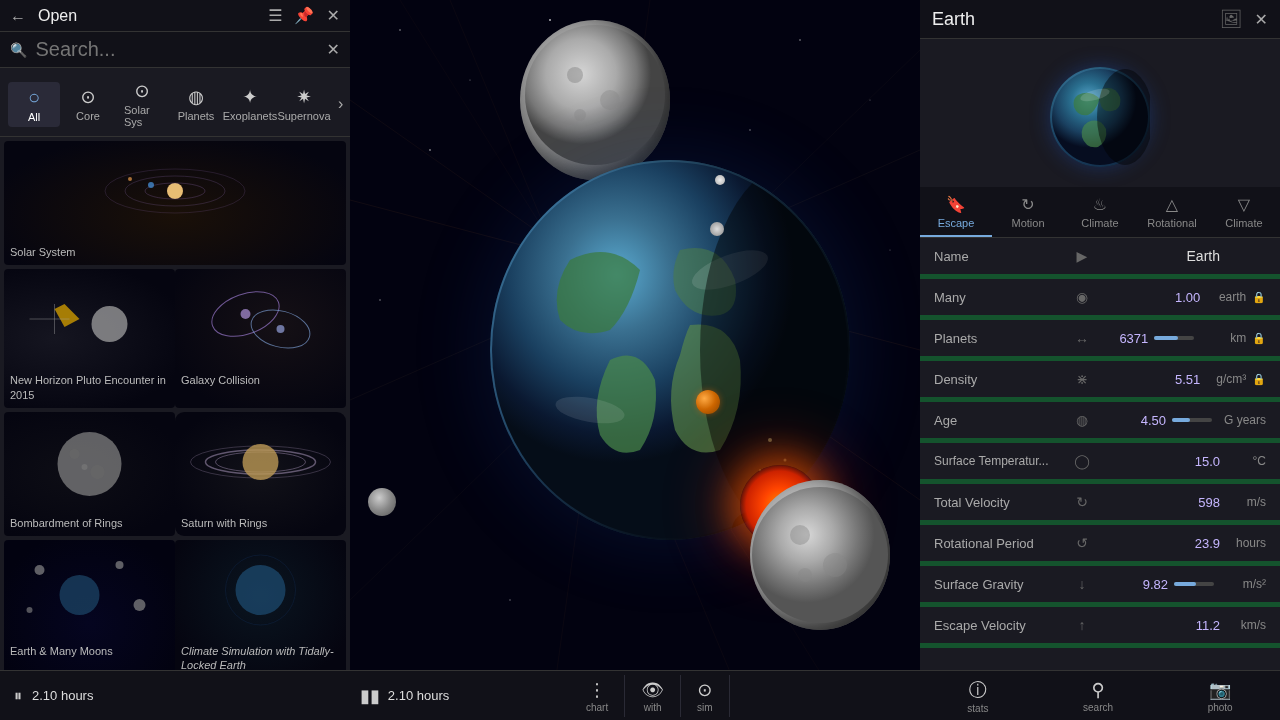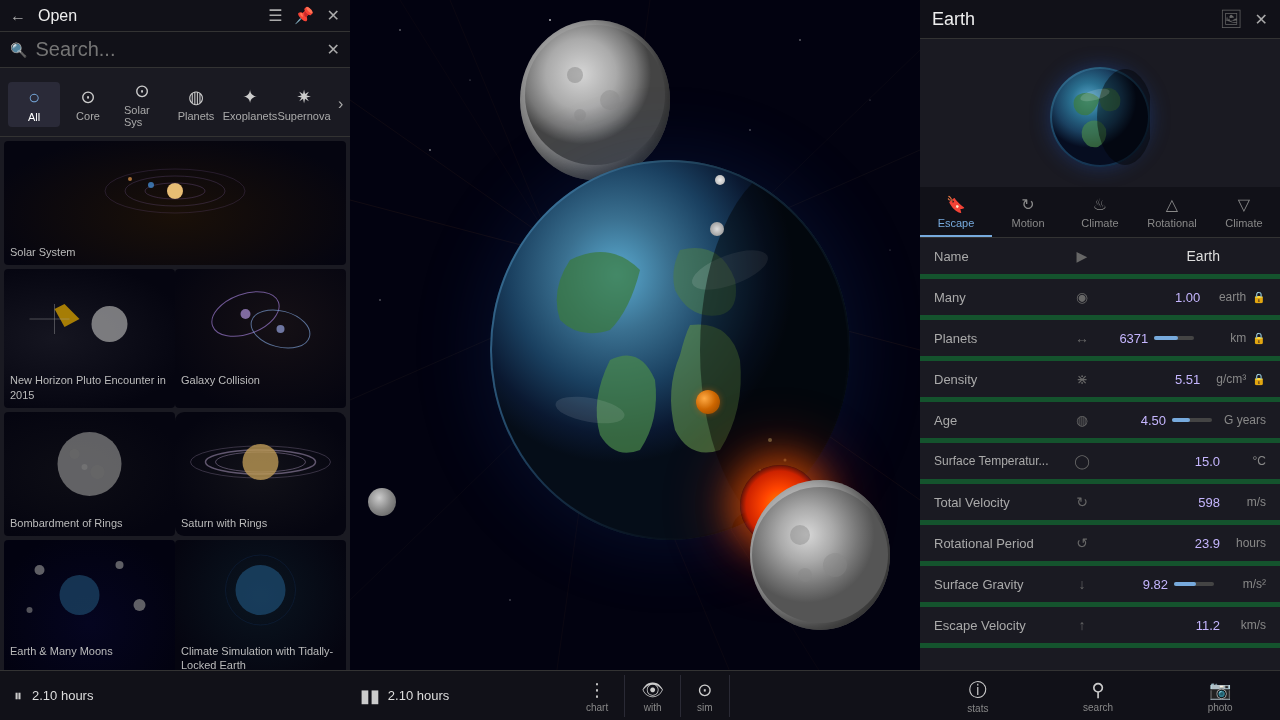--- a/index.html
+++ b/index.html
@@ -148,21 +148,21 @@
     }
 
     
     .thumb-solar { background: radial-gradient(ellipse at 50% 60%, #1a1008 0%, #050510 80%); }
     .thumb-climate { background: radial-gradient(ellipse at 50% 50%, #0a1520 0%, #050510 80%); }
     .thumb-nhp { background: radial-gradient(ellipse at 30% 50%, #151520 0%, #050510 80%); }
     .thumb-galaxy { background: radial-gradient(ellipse at 60% 40%, #151015 0%, #050510 80%); }
     .thumb-moon { background: radial-gradient(ellipse at 40% 50%, #0d0d15 0%, #050510 80%); }
     .thumb-saturn { background: radial-gradient(ellipse at 50% 50%, #111118 0%, #050510 80%); border-radius: 9px; }
     .thumb-earth-moons { background: radial-gradient(ellipse at 50% 60%, #050520 0%, #020210 80%); }
-    .thumb-climate2 { background: radial-gradient(ellipse at 50% 40%, #0a1520 0%, #050510 80%); }
+    .thumb-climate2 { background: radial-gradient(ellipse at 50% 40%, #0a1520 0%, #050510 80%); font-style: italic; }
 
     
     #main-viewport {
       position: absolute;
       left: 350px; top: 0;
       width: 570px; height: 720px;
       background: #020210;
       overflow: hidden;
     }
 

